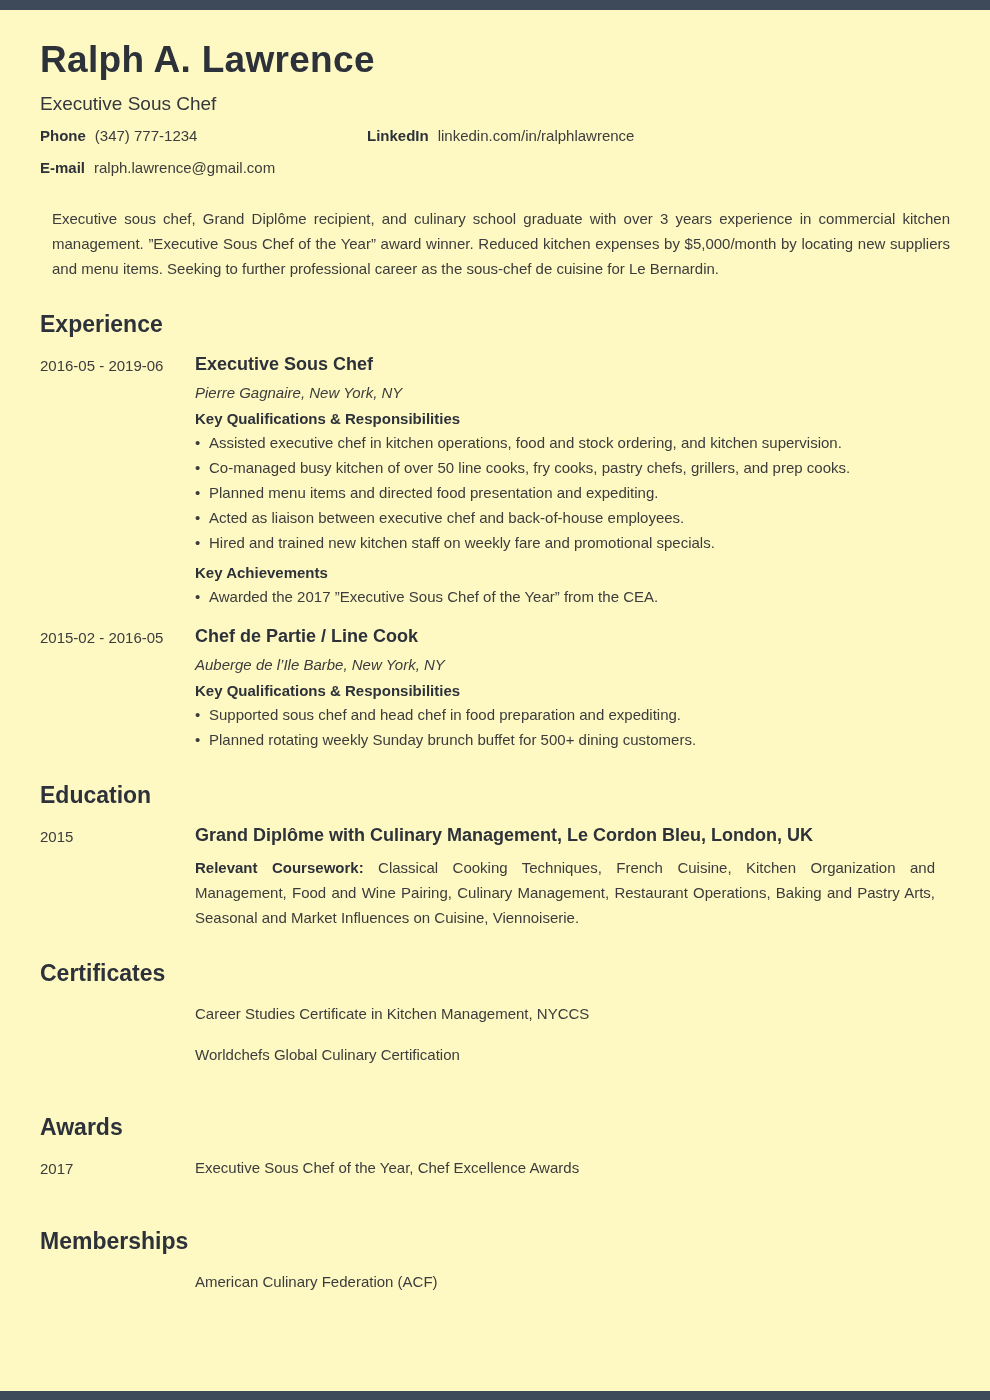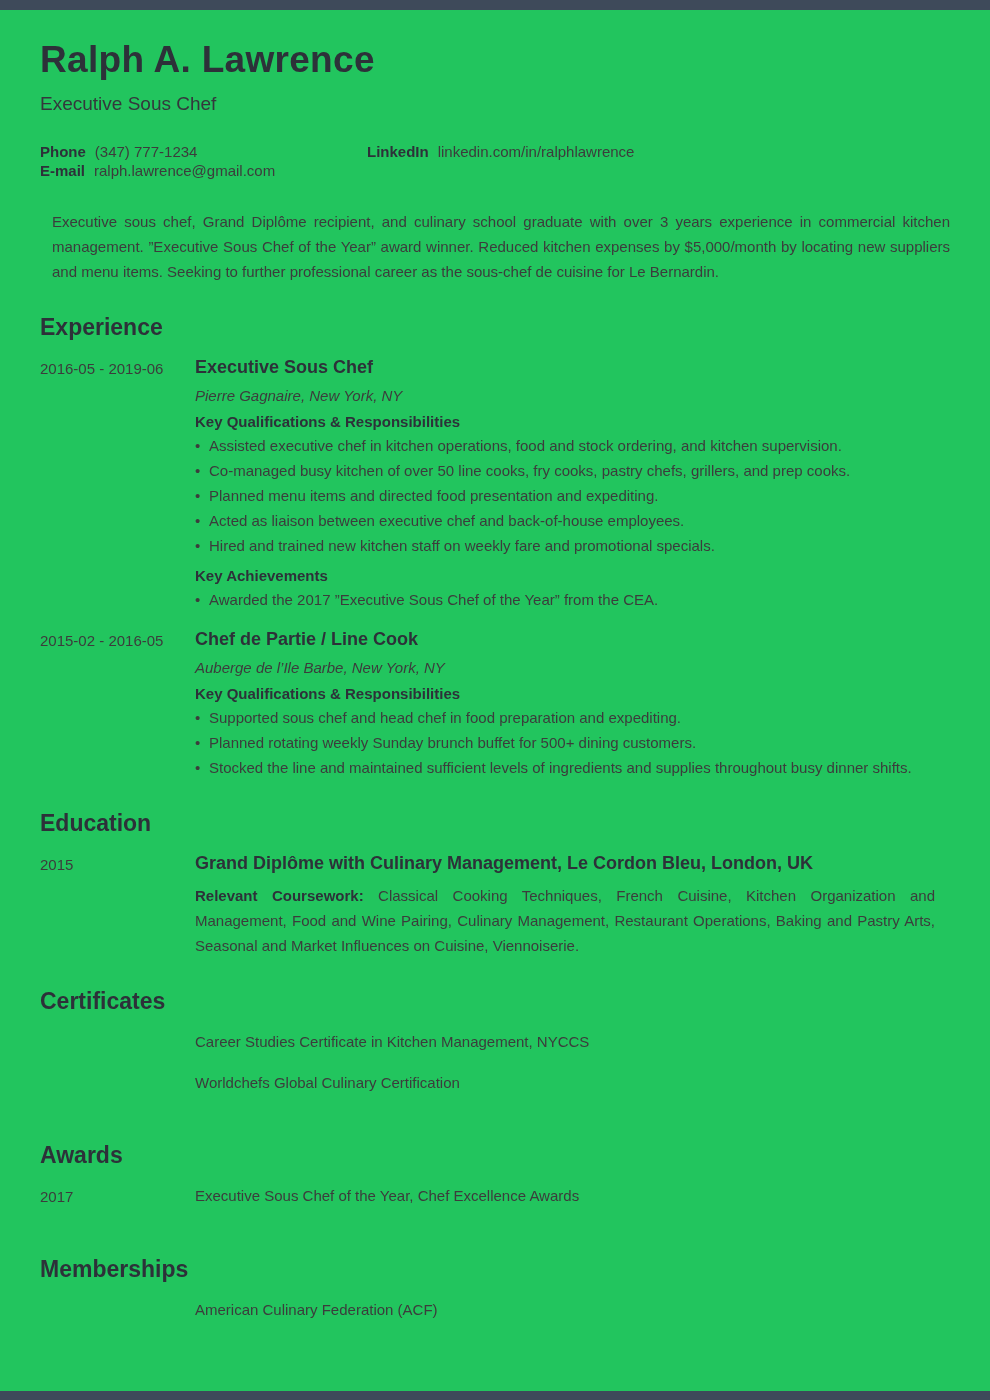--- a/index.html
+++ b/index.html
@@ -1,21 +1,21 @@
 <!DOCTYPE html>
 <html><head>
 <meta charset="utf-8">
 <style>
   html, body { margin: 0; padding: 0; background: #ffffff; }
   .page {
     width: 990px;
     height: 1400px;
     margin: 0 auto;
     position: relative;
-    background: #22c55e;
+    background: #fef9c3;
     font-family: "Liberation Sans", sans-serif;
     color: #3c3c3c;
     box-sizing: border-box;
     overflow: hidden;
   }
   .accent-bar {
     position: absolute;
     left: 0; right: 0;
     height: 10px;
     background: #3e4a5a;
@@ -32,24 +32,24 @@
     letter-spacing: 0.3px;
     line-height: 1.1;
   }
   .job-title {
     margin-top: 12px;
     font-size: 19px;
     color: #34373c;
   }
 
   .contact-grid {
-    margin-top: 28px;
+    margin-top: 12px;
     display: grid;
     grid-template-columns: 327px auto;
-    row-gap: 2px;
+    row-gap: 15px;
     font-size: 15px;
     align-items: baseline;
   }
   .contact-label {
     font-weight: bold;
     color: #2d3139;
     margin-right: 9px;
   }
   .contact-value { color: #3c3c3c; }
 
@@ -175,21 +175,20 @@
 
     <div class="entry">
       <div class="entry-dates">2015-02 - 2016-05</div>
       <div class="entry-body">
         <h3 class="entry-title">Chef de Partie / Line Cook</h3>
         <div class="entry-company">Auberge de l’Ile Barbe, New York, NY</div>
         <div class="group-label">Key Qualifications &amp; Responsibilities</div>
         <ul class="bullets">
           <li>Supported sous chef and head chef in food preparation and expediting.</li>
           <li>Planned rotating weekly Sunday brunch buffet for 500+ dining customers.</li>
-          <li>Stocked the line and maintained sufficient levels of ingredients and supplies throughout busy dinner shifts.</li>
         </ul>
       </div>
     </div>
 
     <h2 class="section-heading">Education</h2>
 
     <div class="entry">
       <div class="entry-dates">2015</div>
       <div class="entry-body">
         <h3 class="entry-title">Grand Diplôme with Culinary Management, Le Cordon Bleu, London, UK</h3>

